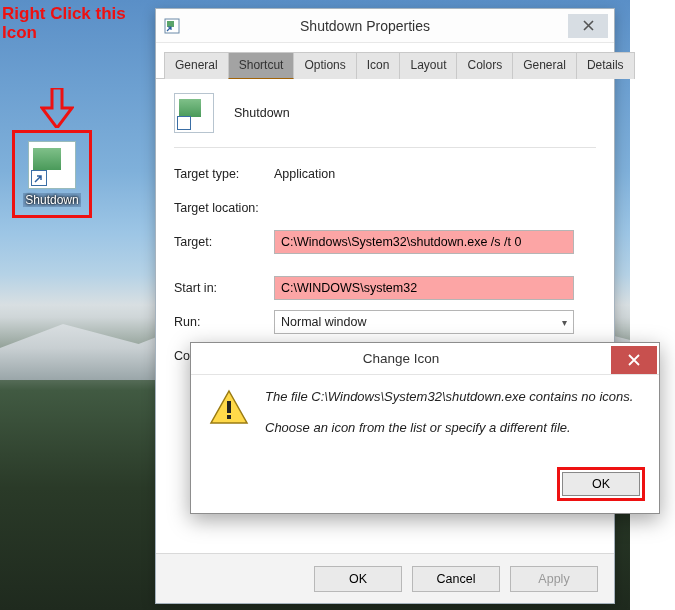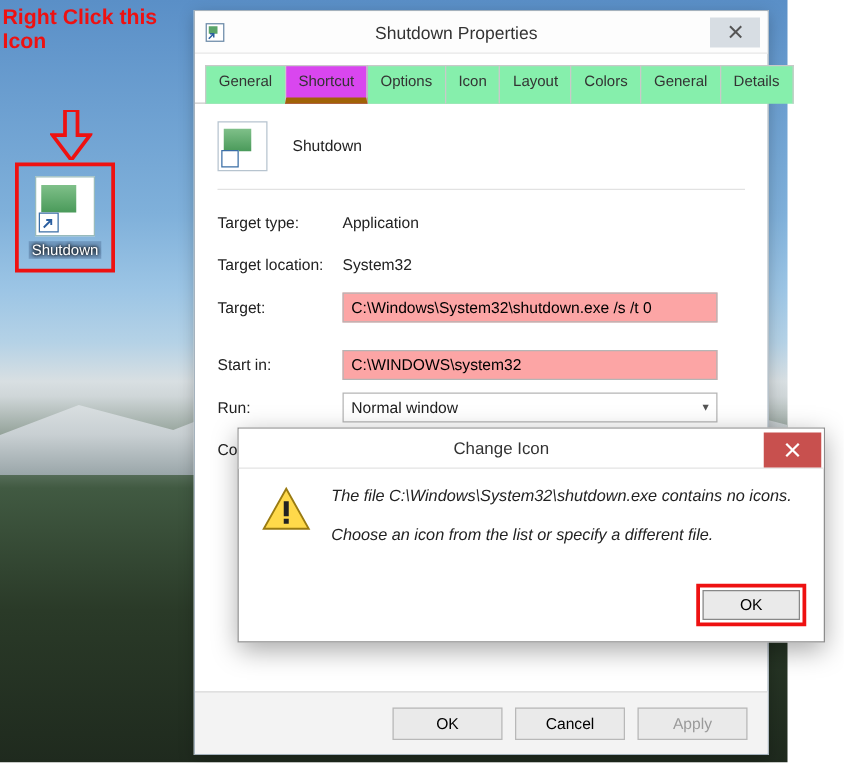--- a/index.html
+++ b/index.html
@@ -75,24 +75,24 @@
   display: flex; align-items: center; justify-content: center; font-size: 13px;
   margin-right: 6px; cursor: pointer;
 }
 
 .tabstrip {
   display: flex; padding: 8px 8px 0 8px; border-bottom: 1px solid #c9c9c9;
   font-size: 12px; color: #333; gap: 0;
 }
 .tab {
   padding: 5px 10px 6px; border: 1px solid #c9c9c9; border-bottom: none;
-  background: #86efac; margin-right: -1px; cursor: pointer;
+  background: #e5e5e5; margin-right: -1px; cursor: pointer;
   position: relative; top: 1px;
 }
-.tab.active { background: #d946ef; border-bottom: 5px solid #a16207; z-index: 2; }
+.tab.active { background: #a3a3a3; border-bottom: 1px solid #a16207; z-index: 2; }
 
 .panel { padding: 14px 18px; font-size: 12.5px; color: #222; }
 .panel-row { display: flex; align-items: center; min-height: 28px; margin-bottom: 6px; }
 .panel-row .lbl { width: 100px; color: #222; }
 .panel-row .val { flex: 1; }
 .panel-row input[type=text] {
   width: 300px; height: 24px; border: 1px solid #b5b5b5; padding: 2px 6px;
   font-size: 12.5px; background: #fca5a5;
 }
 .panel-row.header { margin-bottom: 14px; }
@@ -209,21 +209,20 @@
         <div class="val">Shutdown</div>
       </div>
       <div class="sep"></div>
 
       <div class="panel-row">
         <div class="lbl">Target type:</div>
         <div class="val">Application</div>
       </div>
       <div class="panel-row">
         <div class="lbl">Target location:</div>
-        <div class="val">System32</div>
       </div>
       <div class="panel-row">
         <div class="lbl">Target:</div>
         <div class="val"><input type="text" value="C:\Windows\System32\shutdown.exe /s /t 0" style=""></div>
       </div>
 
       <div style="height:12px"></div>
 
       <div class="panel-row">
         <div class="lbl">Start in:</div>

